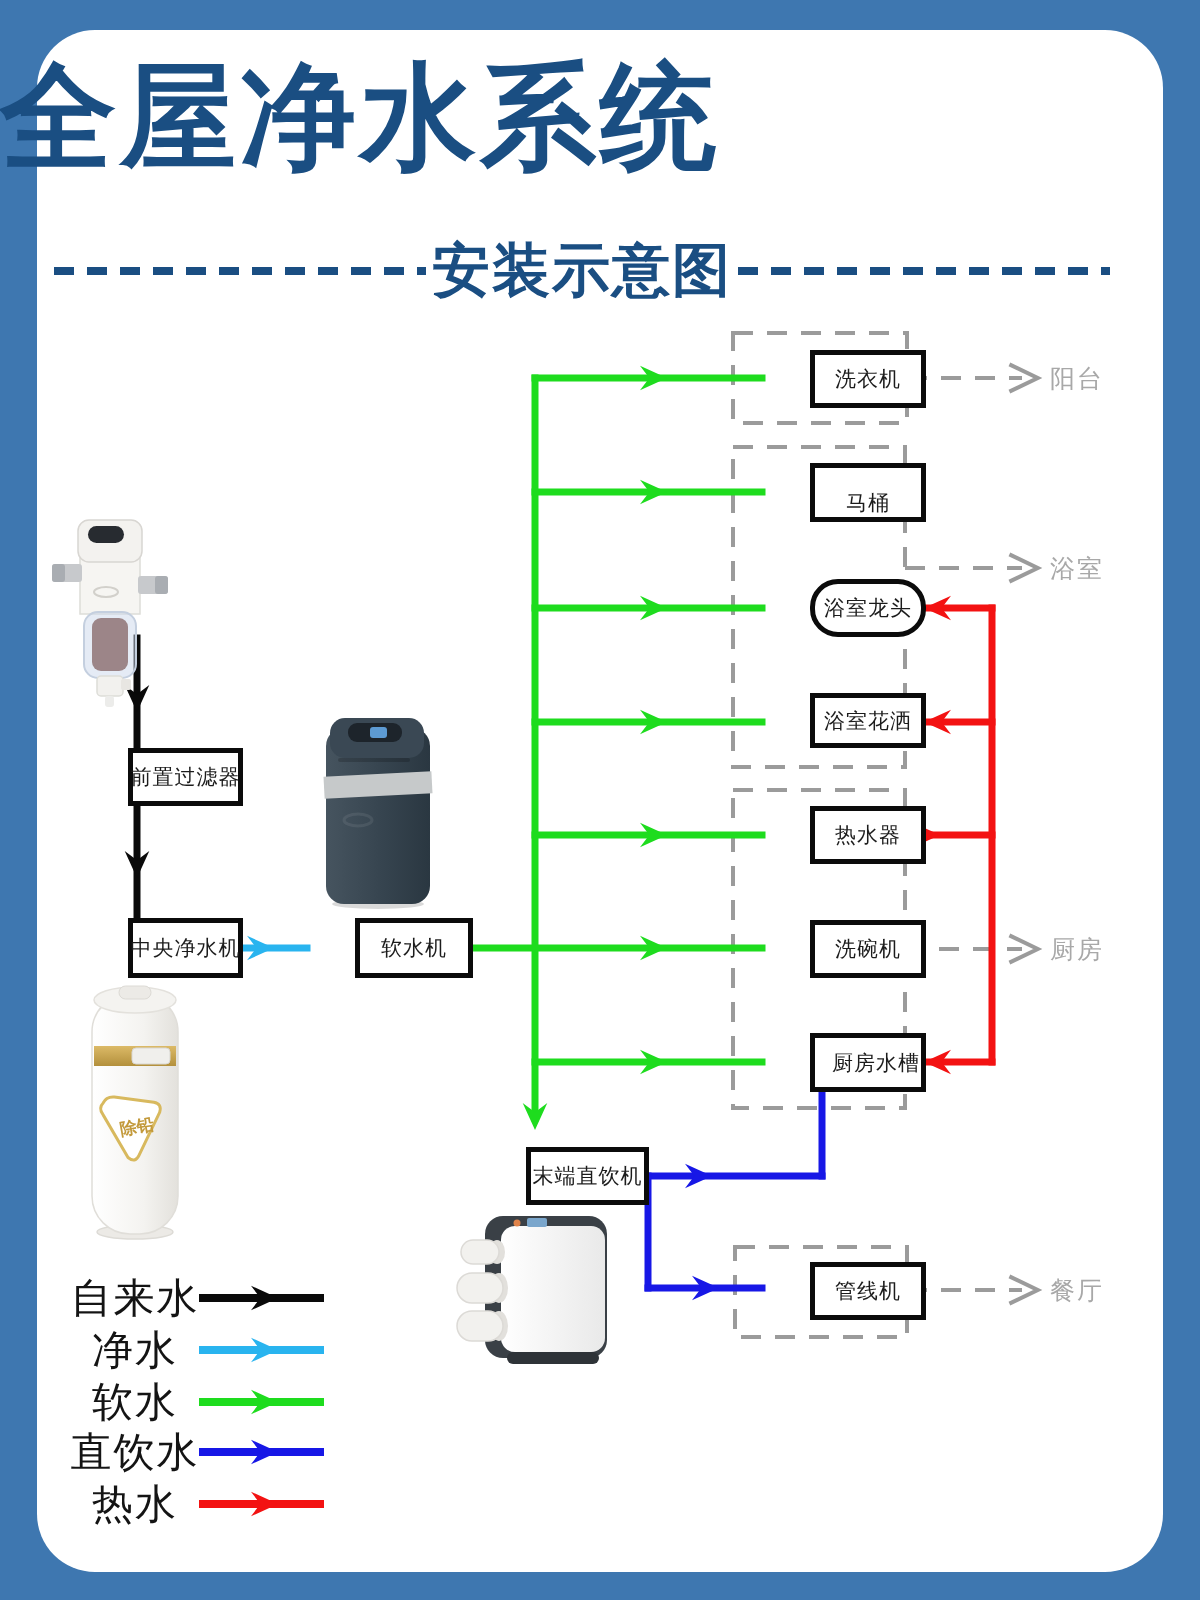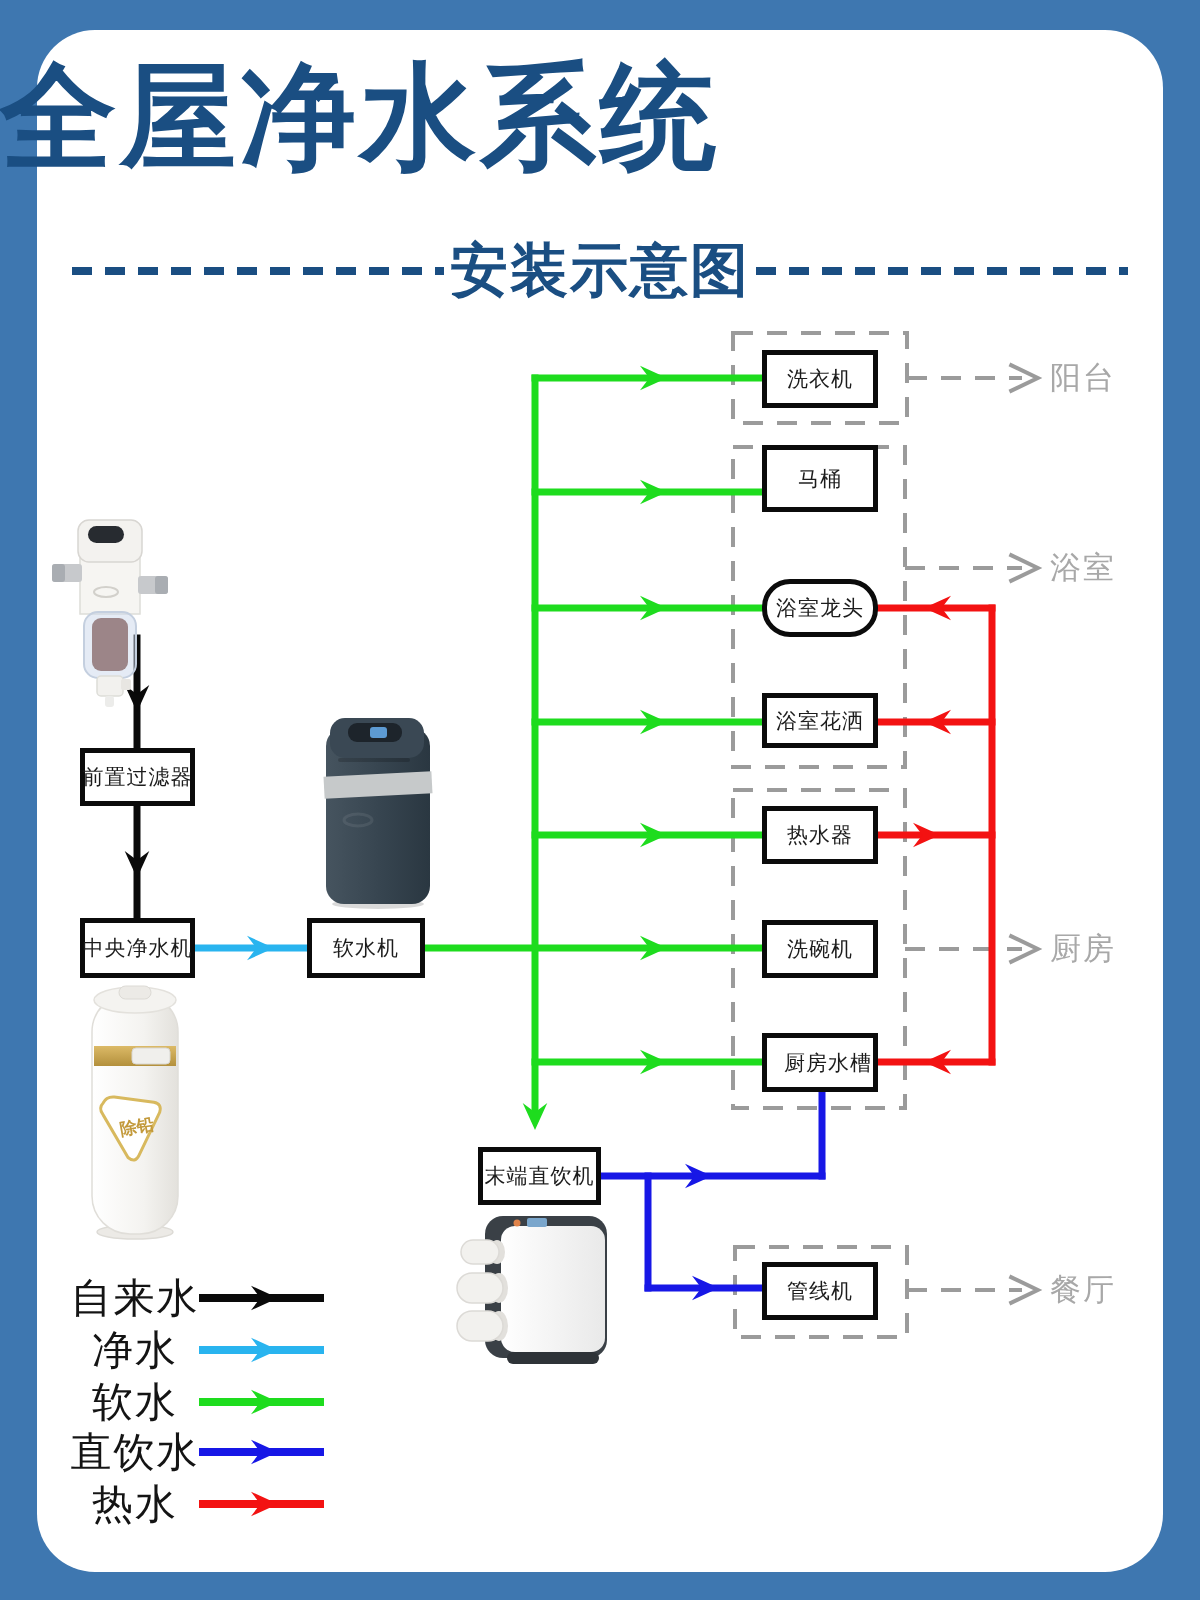--- a/index.html
+++ b/index.html
@@ -10,40 +10,40 @@
   }
   #card{
     position:absolute;left:37px;top:30px;width:1126px;height:1542px;
     background:#ffffff;border-radius:58px;
   }
   #main-title{
     position:absolute;left:0;top:48px;width:1200px;text-align:left;
     font-size:116px;font-weight:900;color:#1a4e82;letter-spacing:4px;line-height:1.2;
   }
   #subtitle-row{
-    position:absolute;left:60px;top:236px;width:1080px;height:70px;
+    position:absolute;left:42px;top:236px;width:1080px;height:70px;
     display:flex;align-items:center;justify-content:center;gap:6px;
   }
   .sub-dash{
     width:372px;height:8px;flex:0 0 auto;
     background:repeating-linear-gradient(90deg,#1a4e82 0 20px,transparent 20px 33px);
   }
   #subtitle-text{
     font-size:58px;font-weight:800;color:#1a4e82;letter-spacing:2px;white-space:nowrap;
   }
   #pipes-svg{position:absolute;left:0;top:0;z-index:2;}
   #pipes-svg polyline{fill:none;}
   .box{
     position:absolute;z-index:3;background:#ffffff;border:5px solid #0b0b0b;
     display:flex;align-items:center;justify-content:center;
-    font-size:21px;color:#1c1c1c;letter-spacing:1px;white-space:nowrap;box-sizing:border-box;
+    font-size:21px;color:#1c1c1c;letter-spacing:1px;white-space:nowrap;box-sizing:border-box;margin-left:48px;
   }
   .zone-label{
     position:absolute;z-index:3;transform:translateY(-50%);
-    font-size:31px;color:#a8a8a8;letter-spacing:2px;white-space:nowrap;
+    font-size:25px;color:#a8a8a8;letter-spacing:2px;white-space:nowrap;
   }
   .legend-label{
     position:absolute;left:45px;width:180px;z-index:3;transform:translateY(-50%);
     text-align:center;font-size:41px;color:#141414;font-weight:500;letter-spacing:2px;white-space:nowrap;
   }
   .product{position:absolute;z-index:3;}
 </style>
 </head>
 <body>
 
@@ -145,21 +145,21 @@
   <div class="box" style="left:307px;top:918px;width:118px;height:60px;text-align:right;">
       <span>软水机</span>
     </div>
   <div class="box" style="left:478px;top:1147px;width:123px;height:58px;">
       <span>末端直饮机</span>
     </div>
 
   <div class="box" style="left:762px;top:350px;width:116px;height:58px;">
       <span>洗衣机</span>
     </div>
-  <div class="box" style="left:762px;top:445px;width:116px;height:67px;">
+  <div class="box" style="left:762px;top:463px;width:116px;height:59px;align-items:flex-end;">
       <span>马桶</span>
     </div>
   <div class="box" style="left:762px;top:579px;width:116px;height:58px;border-radius:28px;">
       <span>浴室龙头</span>
     </div>
   <div class="box" style="left:762px;top:693px;width:116px;height:55px;">
       <span>浴室花洒</span>
     </div>
   <div class="box" style="left:762px;top:806px;width:116px;height:58px;">
       <span>热水器</span>

